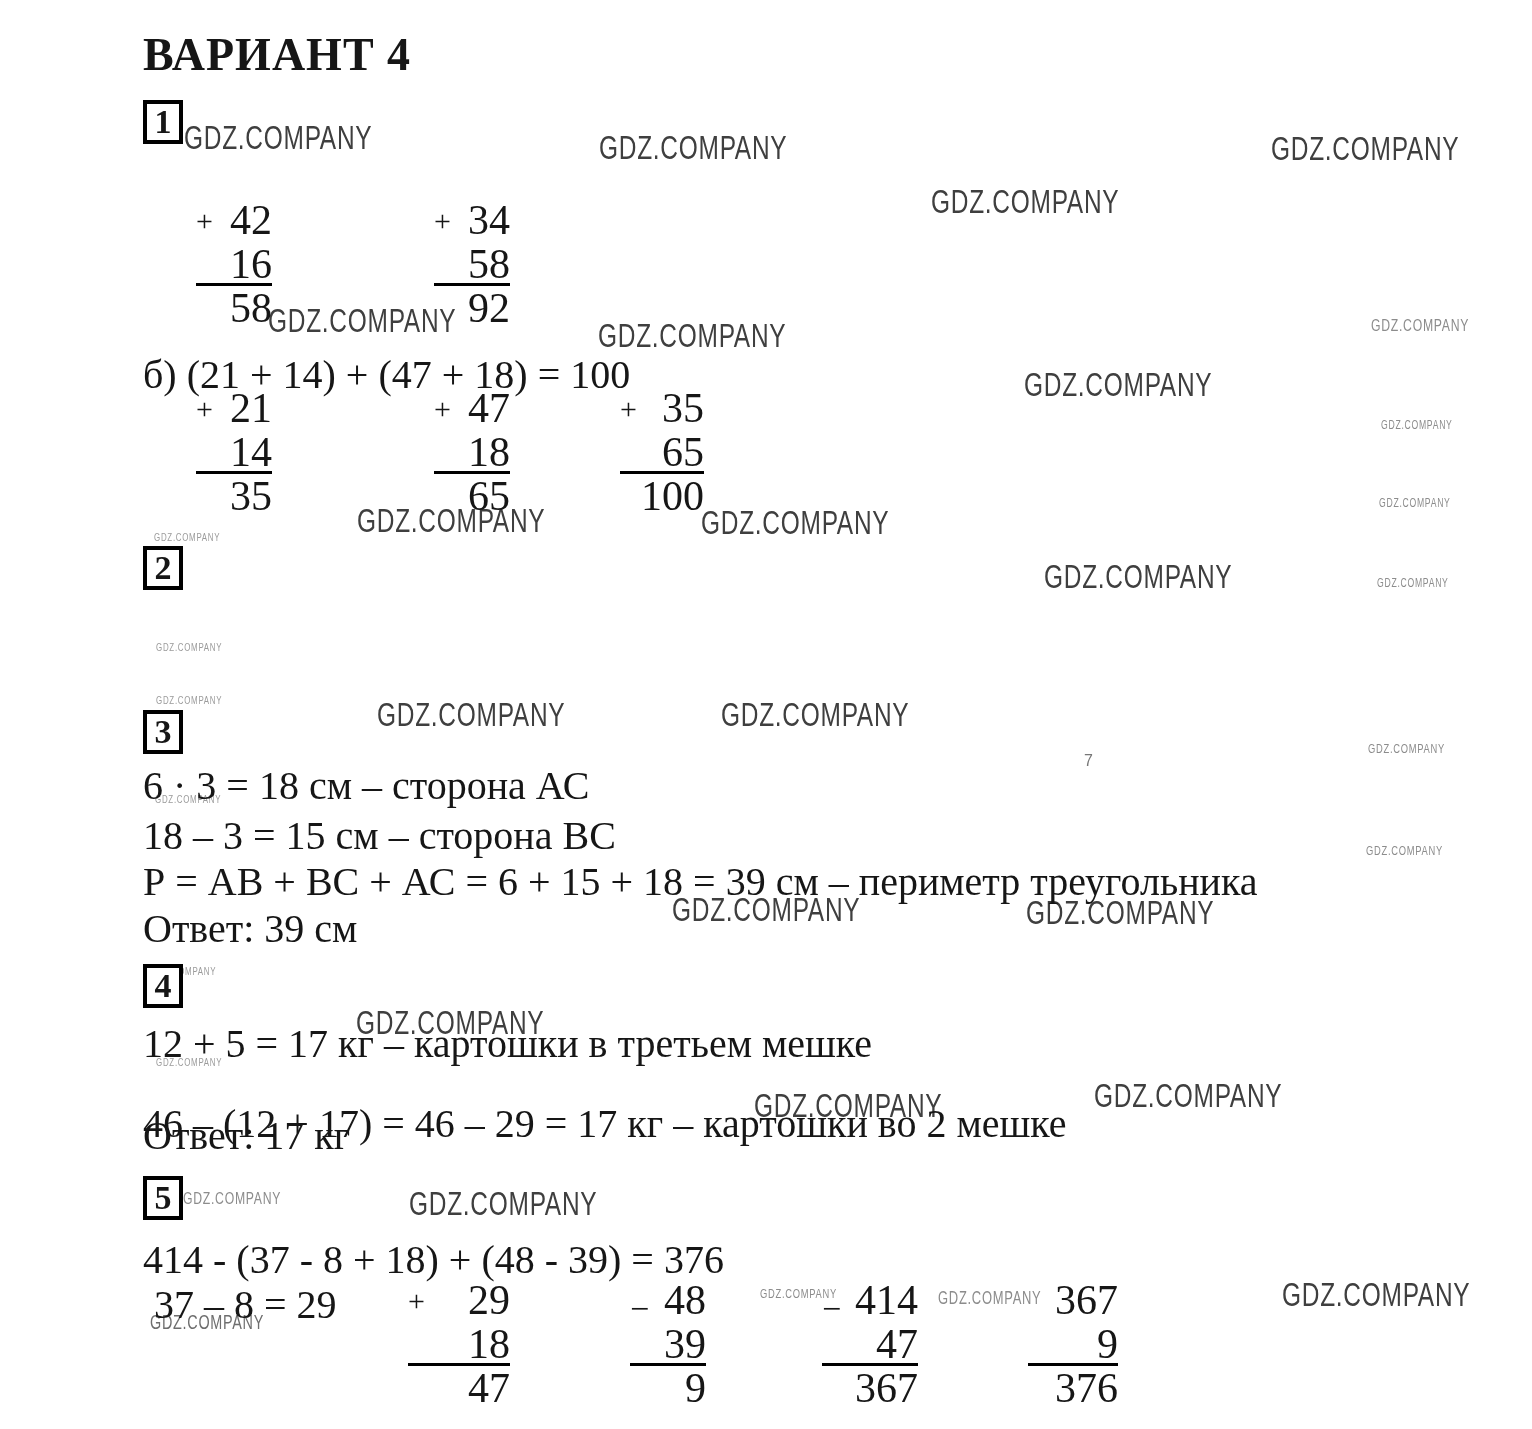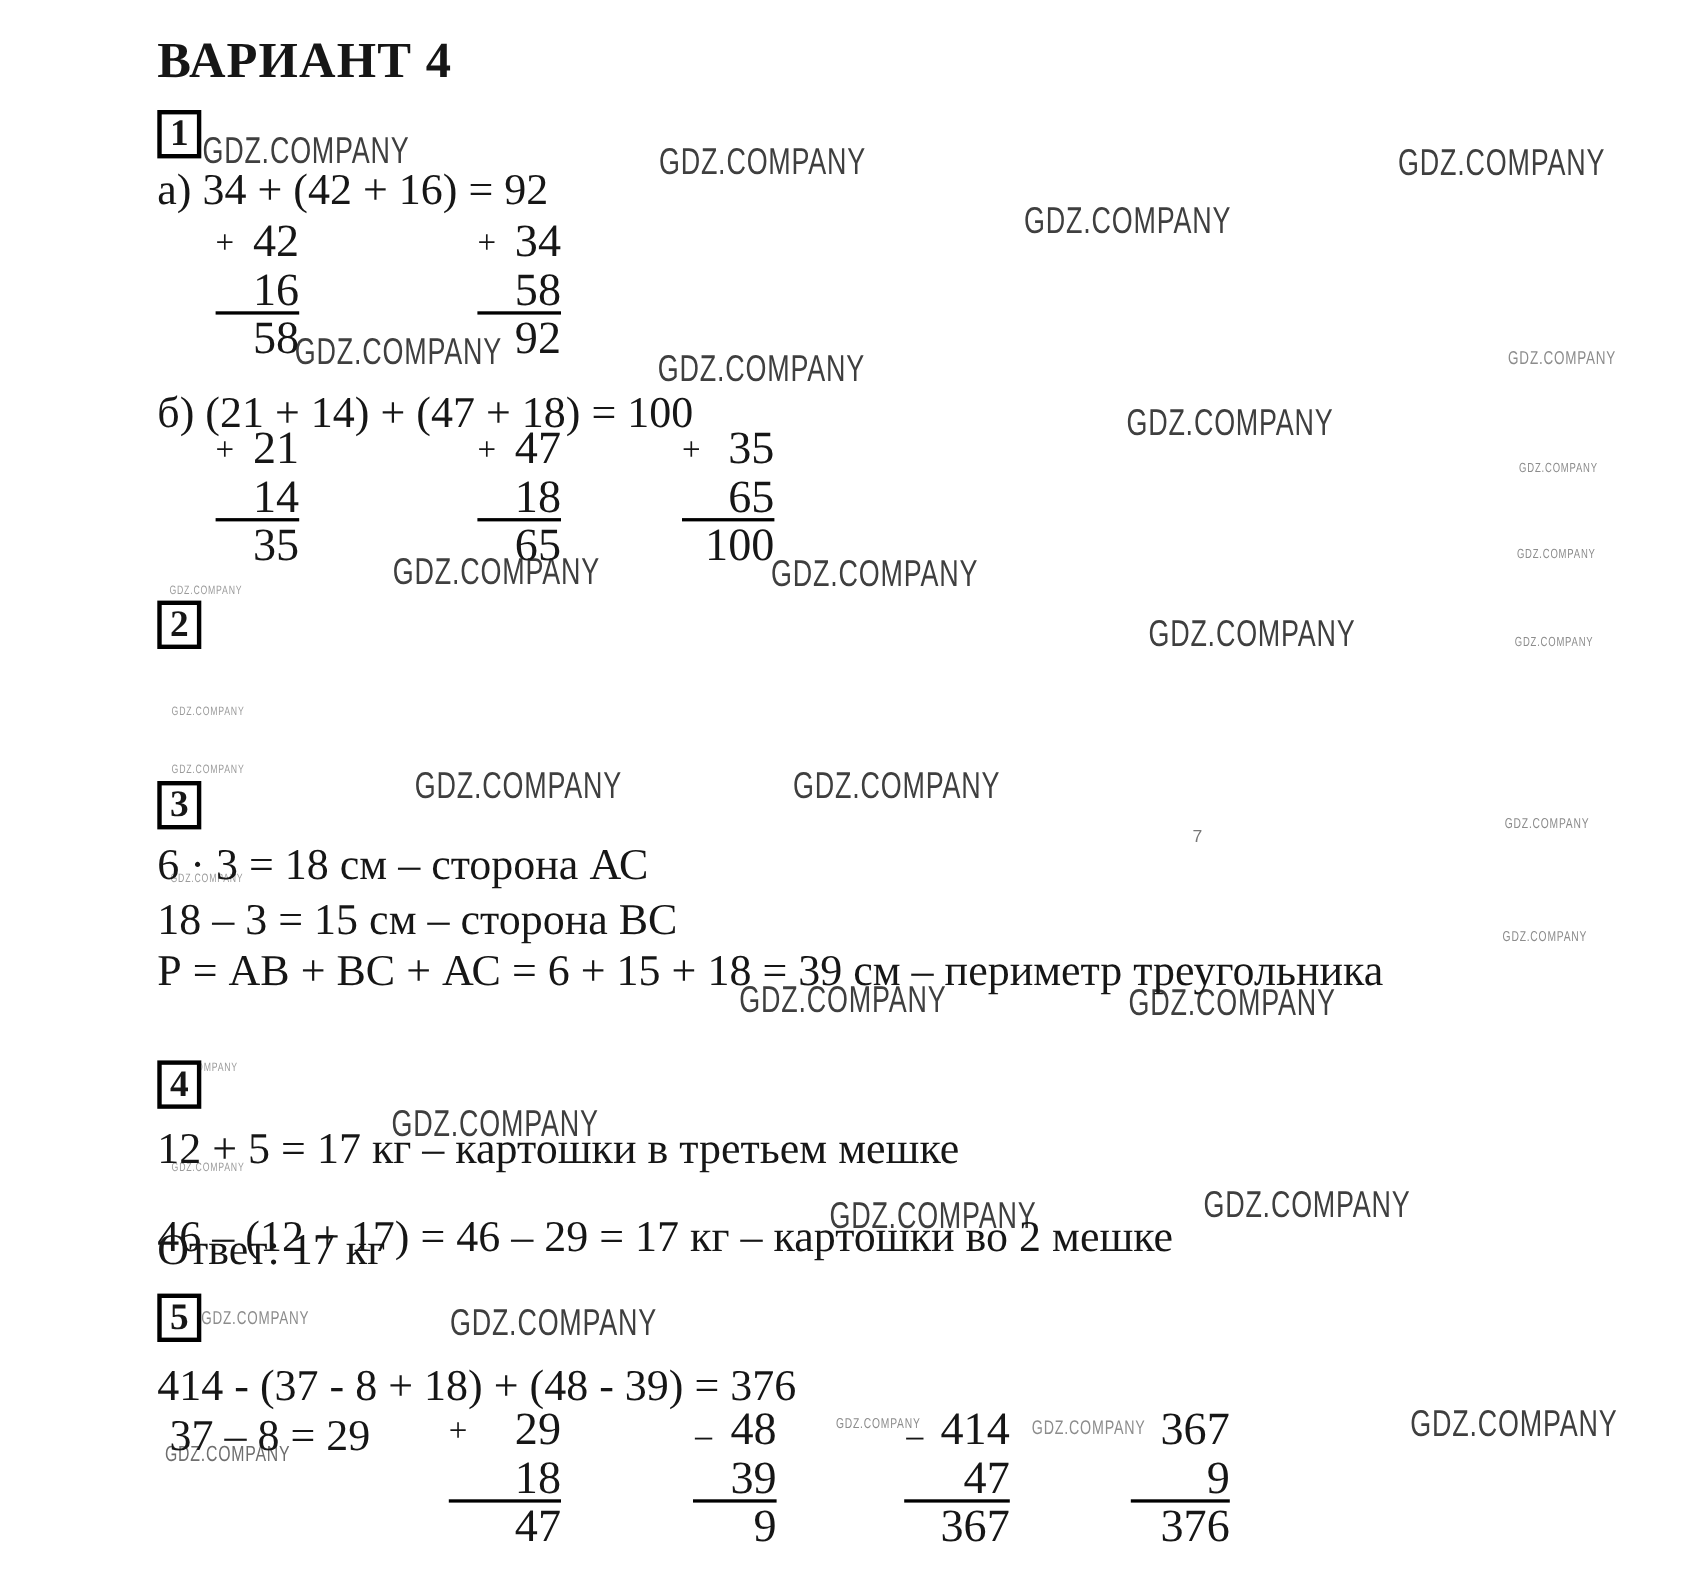--- a/index.html
+++ b/index.html
@@ -119,21 +119,20 @@
       <span class="wm wm-gray" style="left: 1377px; top: 576px; font-size: 12px;">GDZ.COMPANY</span>
       <span class="wm wm-light" style="left: 154px; top: 531px; font-size: 11px;">GDZ.COMPANY</span>
       <span class="wm wm-light" style="left: 156px; top: 641px; font-size: 11px;">GDZ.COMPANY</span>
       <span class="wm wm-light" style="left: 156px; top: 694px; font-size: 11px;">GDZ.COMPANY</span>
       <span class="wm wm-light" style="left: 155px; top: 793px; font-size: 11px;">GDZ.COMPANY</span>
       <span class="wm wm-light" style="left: 150px; top: 965px; font-size: 11px;">GDZ.COMPANY</span>
       <span class="wm wm-light" style="left: 156px; top: 1056px; font-size: 11px;">GDZ.COMPANY</span>
     </div>
 
   <div class="numbox" style="left:143px;top:100px;">1</div>
-  <div class="tline" style="left:143px;top:148px;">а) 34 + (42 + 16) = 92</div>
 
   <div class="colblock" style="left:196px;top:198px;width:76px;">
     <div class="crow"><span class="sign sign-plus">+</span><span>42</span></div>
     <div class="crow underlined"><span>16</span></div>
     <div class="crow"><span>58</span></div>
   </div>
 
   <div class="colblock" style="left:434px;top:198px;width:76px;">
     <div class="crow"><span class="sign sign-plus">+</span><span>34</span></div>
     <div class="crow underlined"><span>58</span></div>
@@ -159,20 +158,21 @@
     <div class="crow underlined"><span>65</span></div>
     <div class="crow"><span>100</span></div>
   </div>
 
   <div class="numbox" style="left:143px;top:546px;">2</div>
 
   <div class="numbox" style="left:143px;top:710px;">3</div>
   <div class="tline" style="left:143px;top:762px;">6 · 3 = 18 см – сторона АС</div>
   <div class="tline" style="left:143px;top:812px;">18 – 3 = 15 см – сторона ВС</div>
   <div class="tline" style="left:143px;top:858px;">Р = АВ + ВС + АС = 6 + 15 + 18 = 39 см – периметр треугольника</div>
+  <div class="tline" style="left:143px;top:905px;">Ответ: 39 см</div>
 
   <div class="numbox" style="left:143px;top:964px;">4</div>
   <div class="tline" style="left:143px;top:1020px;">12 + 5 = 17 кг – картошки в третьем мешке</div>
   <div class="tline" style="left:143px;top:1064px;margin-top:36px;">46 – (12 + 17) = 46 – 29 = 17 кг – картошки во 2 мешке</div>
   <div class="tline" style="left:143px;top:1112px;">Ответ: 17 кг</div>
 
   <div class="numbox" style="left:143px;top:1176px;">5</div>
   <div class="tline" style="left:143px;top:1236px;">414 - (37 - 8 + 18) + (48 - 39) = 376</div>
   <div class="tline" style="left:143px;top:1281px;margin-left:11px;">37 – 8 = 29</div>
 

